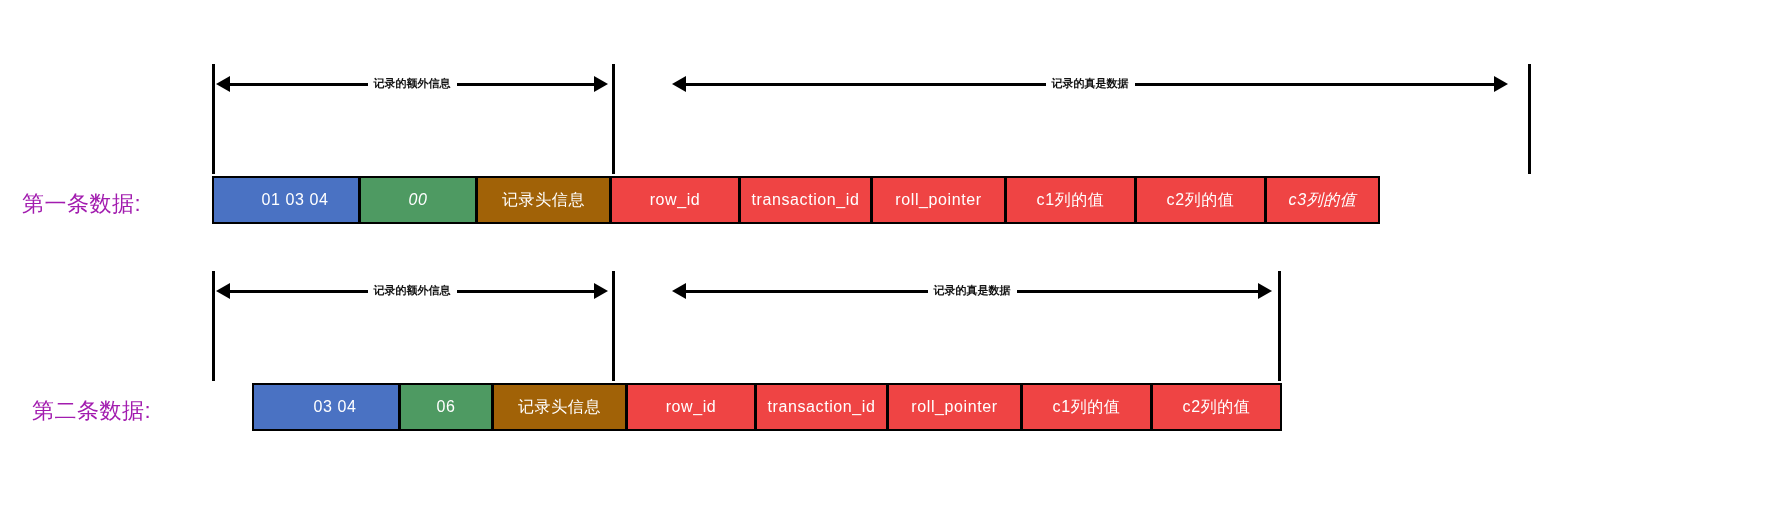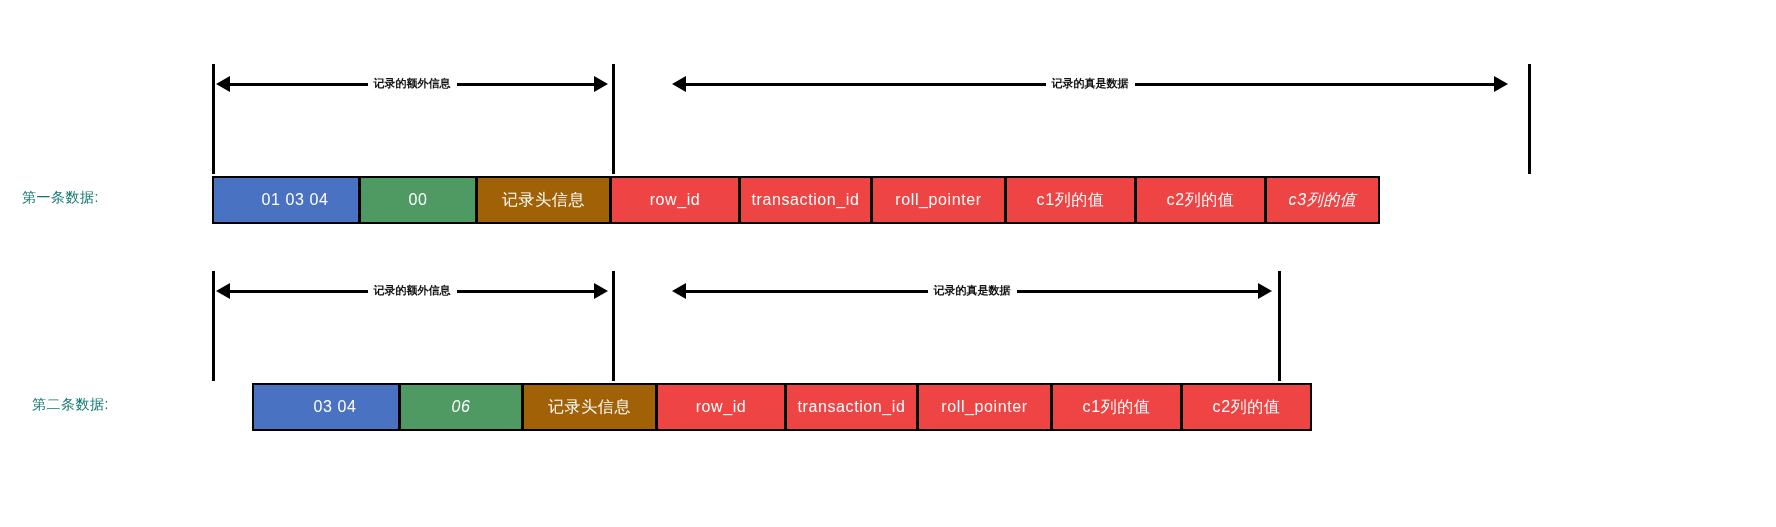--- a/index.html
+++ b/index.html
@@ -18,22 +18,22 @@
 
   .canvas {
     position: relative;
     width: 1776px;
     height: 527px;
   }
 
   
   .row-label {
     position: absolute;
-    font-size: 14px;
-    color: #0f766e;
+    font-size: 22px;
+    color: #a21caf;
     white-space: nowrap;
     letter-spacing: 0.5px;
   }
   #row1-label { left: 22px; top: 189px; }
   #row2-label { left: 32px; top: 396px; }
 
   
   .boxrow {
     position: absolute;
     display: flex;
@@ -128,21 +128,21 @@
   <div class="arrowspan" style="left:672px; top:71px; width:836px;">
     <span class="cap-left"></span>
     <span class="line"></span>
     <span class="atext">记录的真是数据</span>
     <span class="line"></span>
     <span class="cap-right"></span>
   </div>
 
   <div class="boxrow" id="row1-boxes">
       <div class="cell blue" style="width: 148px;">01  03  04</div>
-      <div class="cell green" style="width: 118px;">00</div>
+      <div class="cell green" style="width: 118px; font-style: italic;">00</div>
       <div class="cell slate" style="width: 135px;">记录头信息</div>
       <div class="cell gold" style="width: 130px;">row_id</div>
       <div class="cell gold" style="width: 133px;">transaction_id</div>
       <div class="cell gold" style="width: 135px;">roll_pointer</div>
       <div class="cell gold" style="width: 131px;">c1列的值</div>
       <div class="cell gold" style="width: 131px;">c2列的值</div>
       <div class="cell gold" style="width: 115px; font-style: italic;">c3列的值</div>
     </div>
 
   <div class="row-label" id="row2-label">第二条数据:</div>
@@ -162,21 +162,21 @@
   <div class="arrowspan" style="left:672px; top:278px; width:600px;">
     <span class="cap-left"></span>
     <span class="line"></span>
     <span class="atext">记录的真是数据</span>
     <span class="line"></span>
     <span class="cap-right"></span>
   </div>
 
   <div class="boxrow" id="row2-boxes">
       <div class="cell blue" style="width: 148px; margin-left: 40px;">03  04</div>
-      <div class="cell green" style="width: 124px; font-style: italic;">06</div>
+      <div class="cell green" style="width: 94px;">06</div>
       <div class="cell slate" style="width: 135px;">记录头信息</div>
       <div class="cell gold" style="width: 130px;">row_id</div>
       <div class="cell gold" style="width: 133px;">transaction_id</div>
       <div class="cell gold" style="width: 135px;">roll_pointer</div>
       <div class="cell gold" style="width: 131px;">c1列的值</div>
       <div class="cell gold" style="width: 131px;">c2列的值</div>
     </div>
 
 </div>
 

